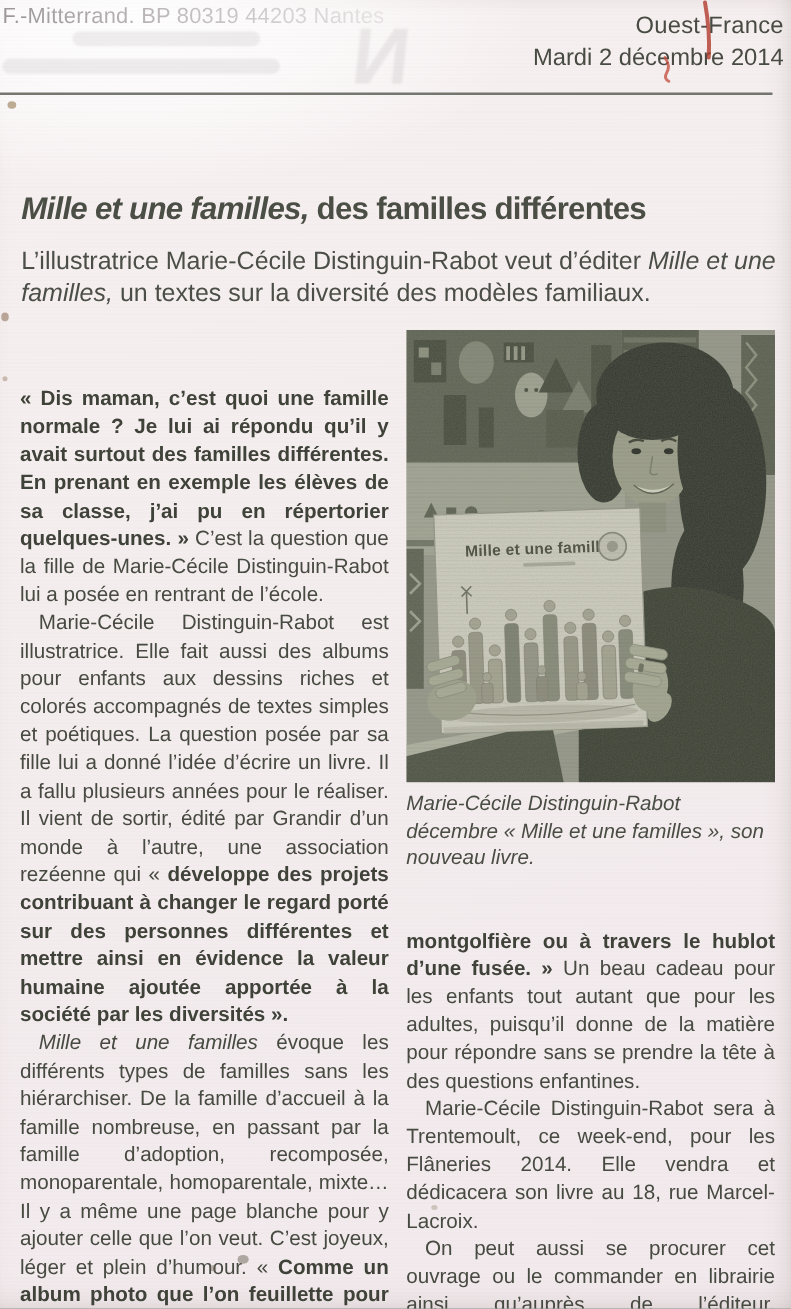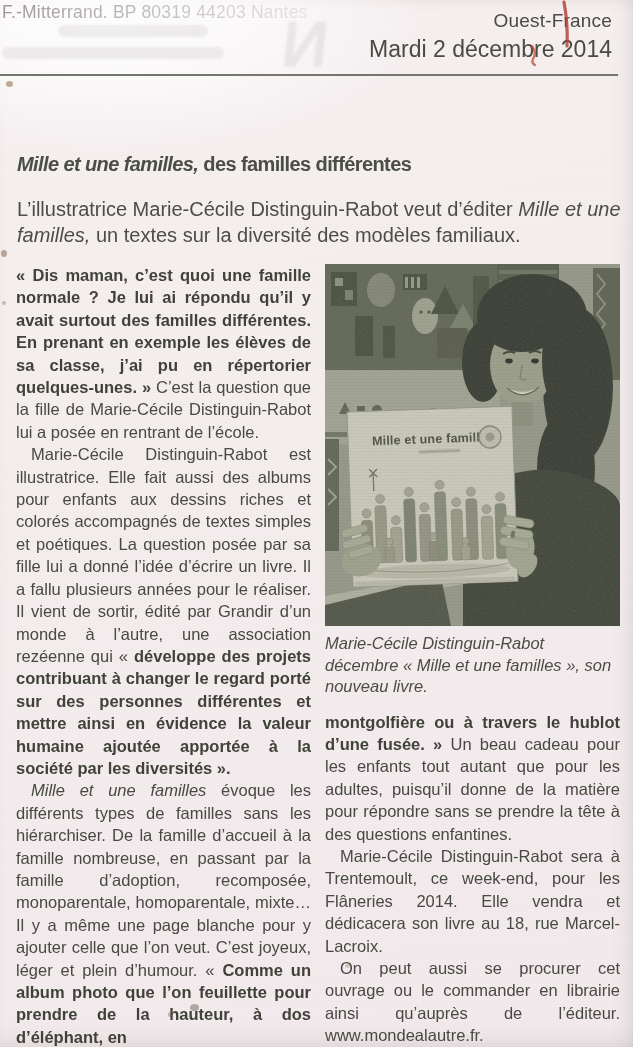--- a/index.html
+++ b/index.html
@@ -19,38 +19,38 @@
   
   .address{position:absolute; left:2px; top:2px; font-size:17.5px; letter-spacing:.2px;
     color:rgba(150,144,148,.78);
     background:linear-gradient(90deg, rgba(138,132,136,.85), rgba(190,184,188,.30));
     -webkit-background-clip:text; background-clip:text; -webkit-text-fill-color:transparent;}
   .ghost{position:absolute; background:rgba(168,162,166,.17); border-radius:7px; filter:blur(1px);}
   .ghost1{left:58px; top:25px; width:150px; height:12px;}
   .ghost2{left:2px; top:47px; width:222px; height:12px;}
   .ghost-letter{position:absolute; left:282px; top:8px; font-size:64px; font-weight:bold;
     color:rgba(152,146,150,.16); transform:scaleX(-1) skewX(6deg); filter:blur(1px);}
-  .masthead{position:absolute; right:21px; top:10px; text-align:right; color:#484b42;}
+  .masthead{position:absolute; right:6px; top:10px; text-align:right; color:#484b42;}
   .brand{font-size:19px; letter-spacing:.2px;}
-  .issue-date{font-size:23px; margin-top:4px;}
+  .issue-date{font-size:19px; margin-top:4px;}
   .pen-marks{position:absolute; left:520px; top:0; pointer-events:none;}
   .rule{position:absolute; left:0; top:74px; width:618px; height:2px; background:#5d6057; opacity:.85;}
   
   .headline{position:absolute; left:17px; top:153px; margin:0; width:606px;
-    font-size:20px; font-weight:bold; letter-spacing:-0.6px; color:#4a4e44; white-space:nowrap;}
+    font-size:25px; font-weight:bold; letter-spacing:-0.6px; color:#4a4e44; white-space:nowrap;}
   .headline em{font-style:italic;}
   .standfirst{position:absolute; left:17px; top:196px; margin:0; width:606px;
     font-size:20px; line-height:26px; color:#4b4e46;}
   .standfirst em{font-style:italic;}
   
   .columns{position:absolute; left:16px; top:264px; width:604px; display:flex; gap:14px;
     color:#474a41;}
   .col{width:295px; font-size:16.5px; line-height:22.4px; text-align:justify;}
   .col p{margin:0; text-indent:15px;}
-  .col p.no-indent{text-indent:0;}
+  .col p.no-indent{text-indent:0;margin-top:44px;}
   .col strong{font-weight:bold; color:#3f4238;}
   .col em{font-style:italic;}
   figure{margin:0; width:295px; height:362px; overflow:hidden; position:relative;}
   figure svg{display:block; filter:blur(.3px);}
   .photo-lines{position:absolute; inset:0; pointer-events:none;
     background:repeating-linear-gradient(0deg, rgba(70,75,62,.05) 0 1px, transparent 1px 3px);}
   figcaption{font-style:italic; font-size:16.5px; line-height:21.5px; color:#4a4d44;
     margin:7px 2px 13px 0; width:288px; text-align:left;}
   
   .stain{position:absolute; border-radius:50%; pointer-events:none;}

